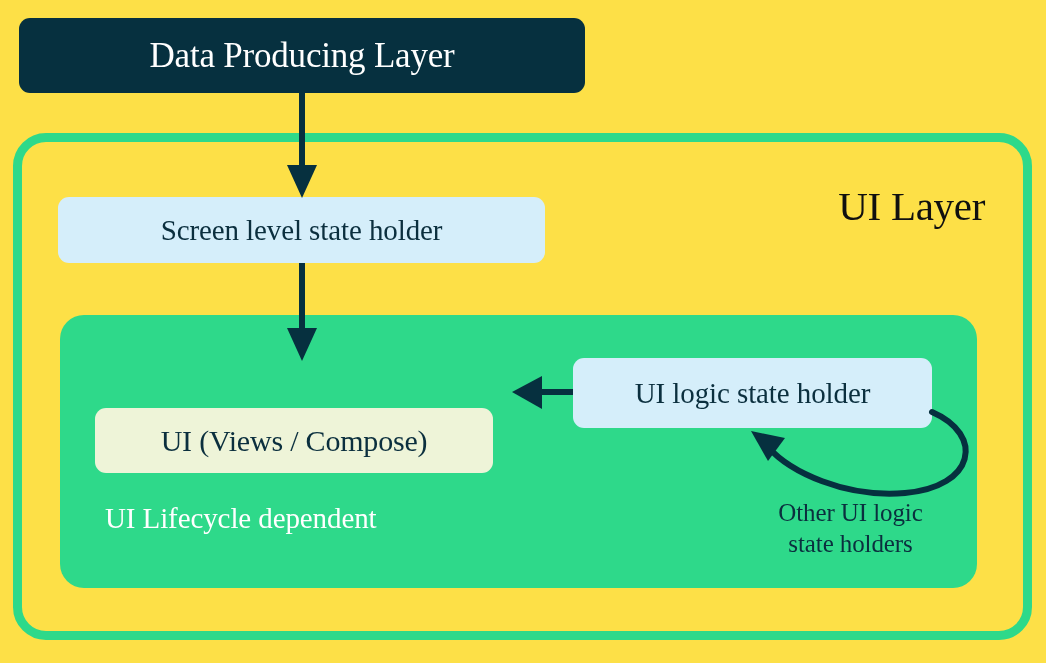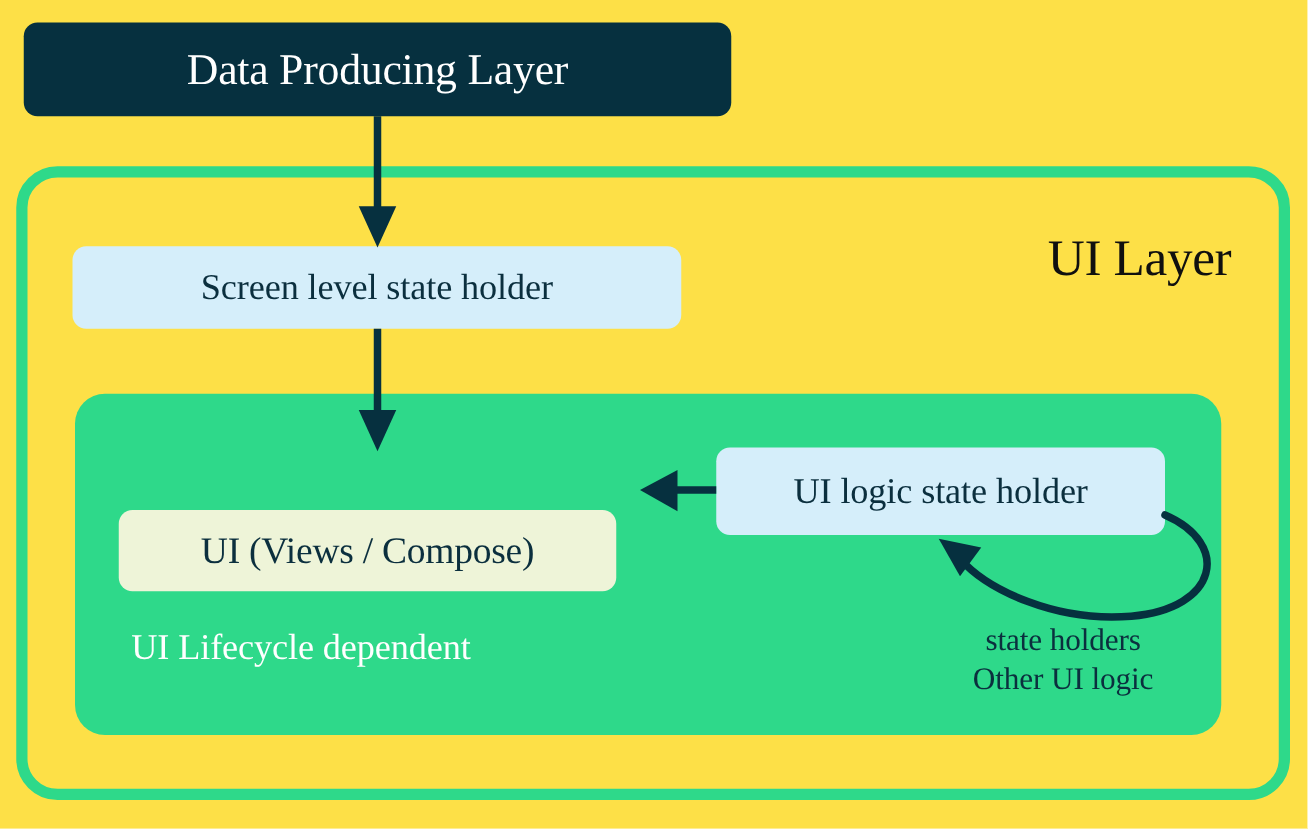--- a/index.html
+++ b/index.html
@@ -203,22 +203,22 @@
 
   <div class="ui-views-box">
     <span class="ui-views-label">UI (Views / Compose)</span>
   </div>
 
   <div class="ui-logic-box">
     <span class="ui-logic-label">UI logic state holder</span>
   </div>
 
   <div class="other-holders-caption">
+    <div>Other UI logic</div>
     <div>state holders</div>
-    <div>Other UI logic</div>
   </div>
 
   <svg class="arrow-layer" viewBox="0 0 1046 663">
 
     <g>
       <line x1="302" y1="93" x2="302" y2="178" stroke="#06303F" stroke-width="6"></line>
       <polygon points="302,198 287,165 317,165" fill="#06303F"></polygon>
     </g>
 
     <g>

